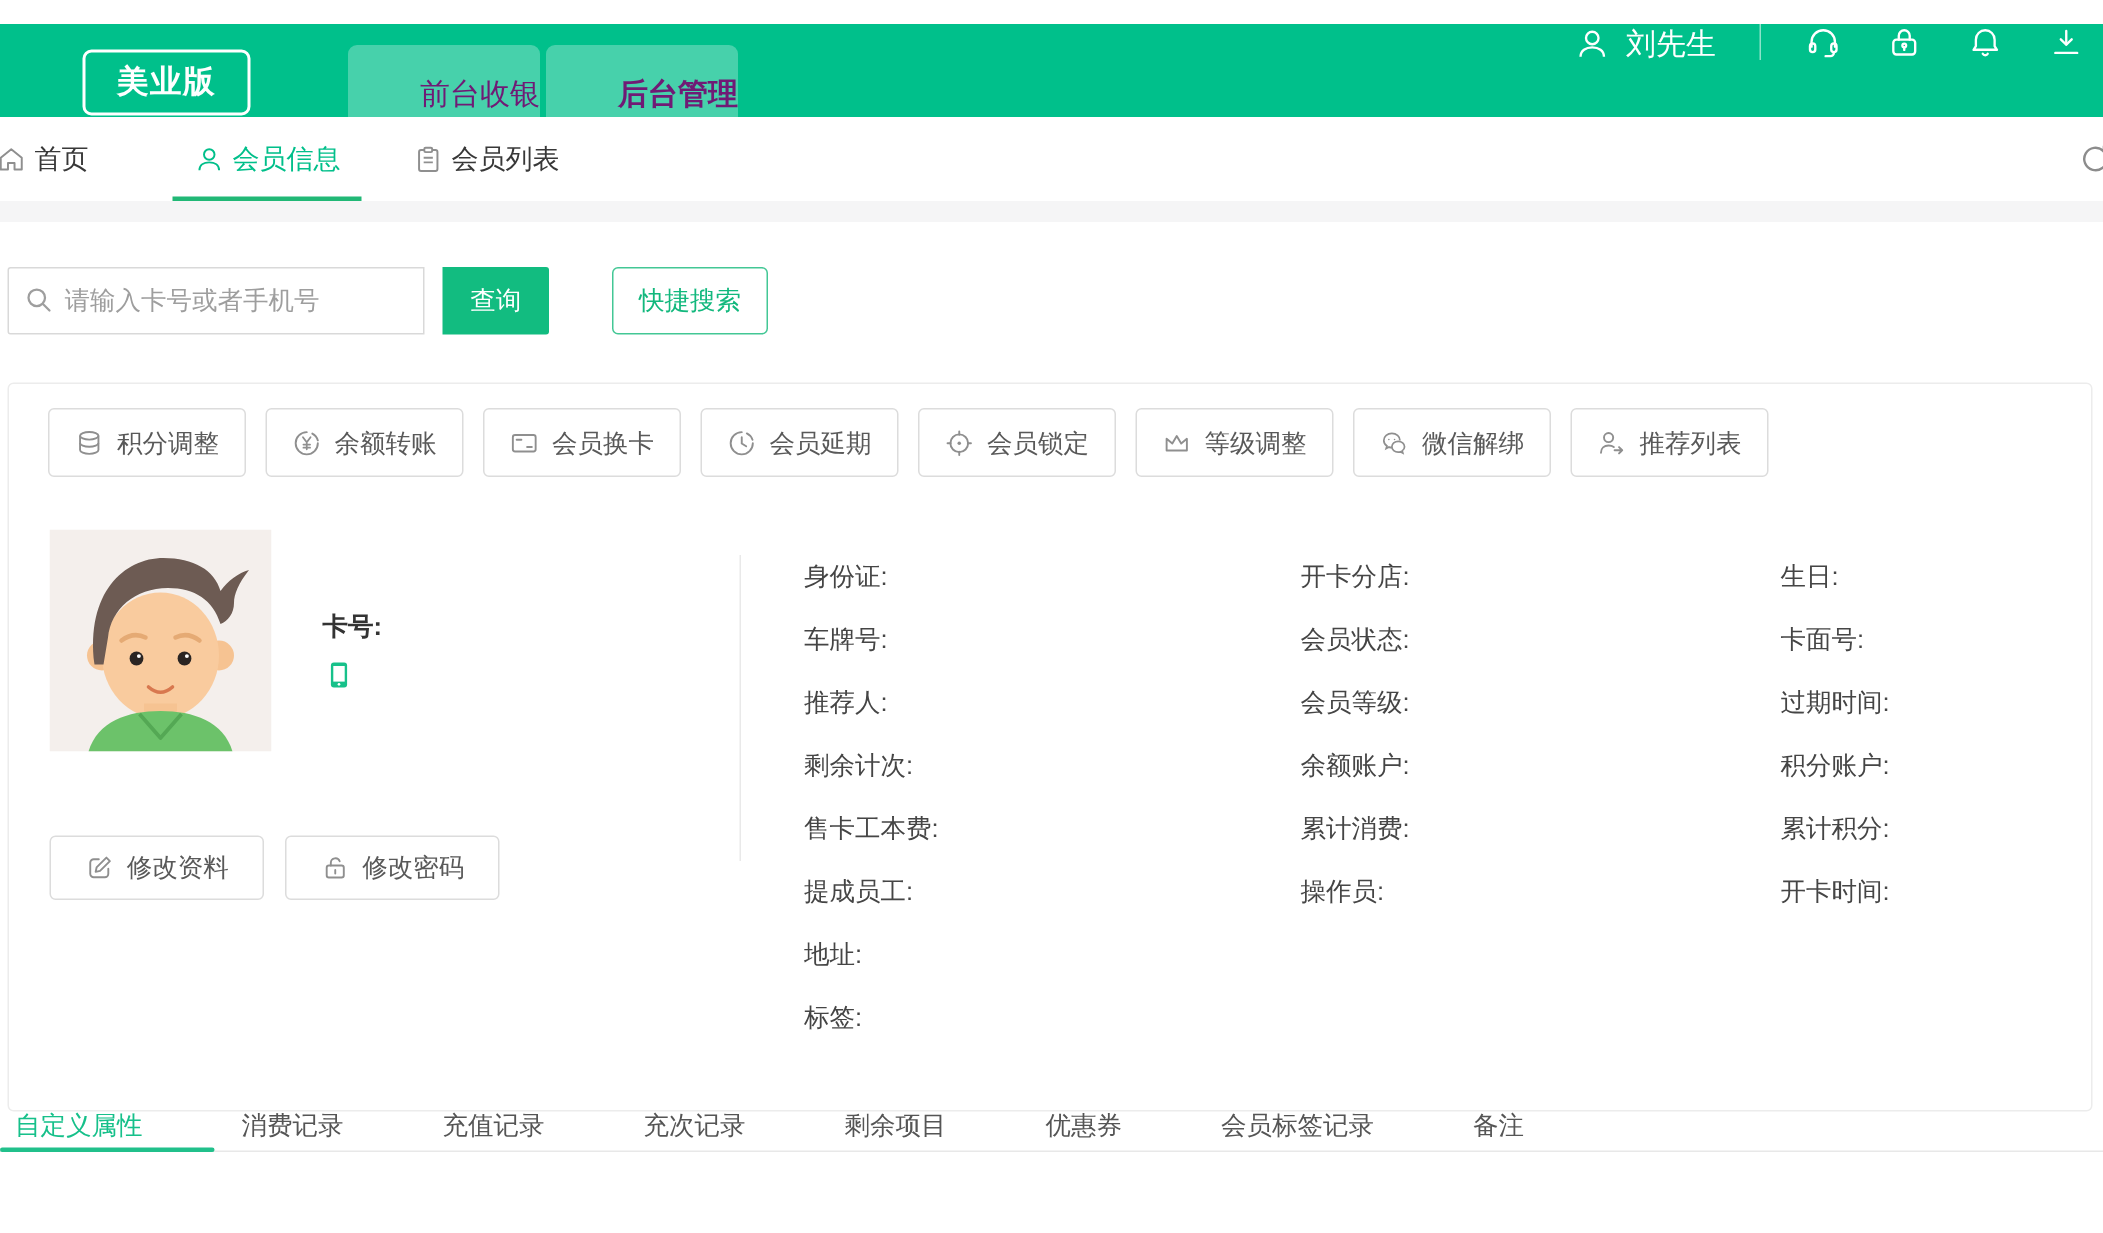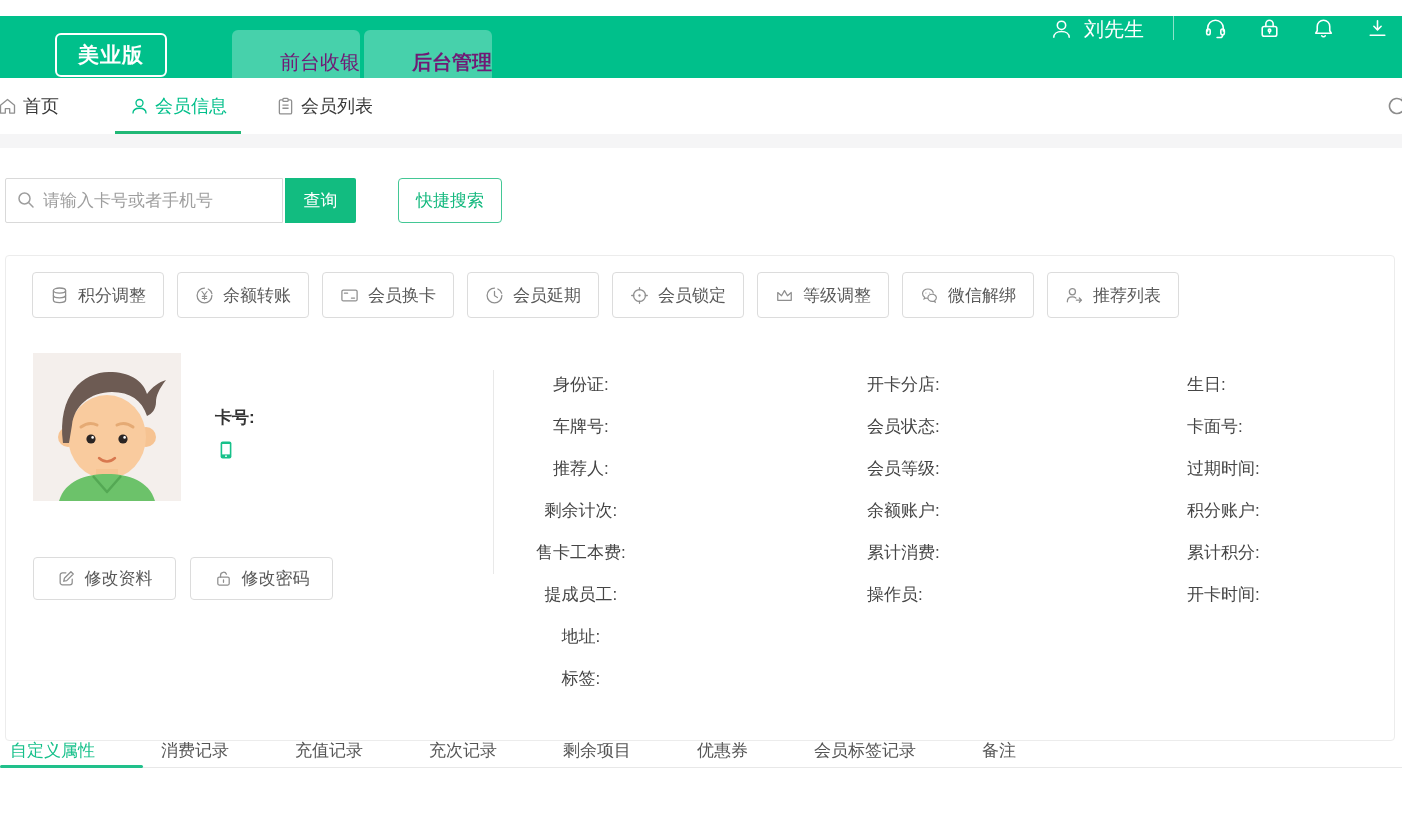--- a/index.html
+++ b/index.html
@@ -32,37 +32,37 @@
   .nav-refresh{position:absolute;right:-7px;top:50%;transform:translateY(-50%);color:#8c8c8c;cursor:pointer;}
   .grayband{position:absolute;top:134px;left:0;right:0;height:14px;background:#f5f5f6;}
 
   
   .search-row{position:absolute;top:178px;left:5px;display:flex;align-items:stretch;height:45px;}
   .search-wrap{position:relative;width:278px;}
   .search-wrap input{box-sizing:border-box;width:278px;height:45px;border:1px solid #d9d9d9;border-radius:2px 0 0 2px;
                      padding:0 10px 0 37px;font-size:17px;color:#333;outline:none;font-family:"Liberation Sans",sans-serif;}
   .search-wrap input::placeholder{color:#9e9e9e;}
   .search-glyph{position:absolute;left:11px;top:12px;color:#9e9e9e;pointer-events:none;}
-  .btn-query{width:71px;margin-left:2px;border:none;background:#12bc80;color:#fff;font-size:17px;
+  .btn-query{width:71px;margin-left:12px;border:none;background:#12bc80;color:#fff;font-size:17px;
              border-radius:0 2px 2px 0;cursor:pointer;font-family:"Liberation Sans",sans-serif;}
   .btn-quick{margin-left:42px;height:45px;padding:0 17px;background:#fff;border:1px solid #43c795;color:#12b87d;
              font-size:17px;border-radius:4px;cursor:pointer;font-family:"Liberation Sans",sans-serif;}
 
   
   .panel{position:absolute;left:5px;top:255px;width:1390px;height:486px;border:1px solid #ececec;border-radius:4px;background:#fff;box-sizing:border-box;}
   .actions{position:absolute;left:26px;top:16px;display:flex;gap:13px;}
   .action-btn{height:46px;padding:0 17px;display:flex;align-items:center;gap:9px;border:1px solid #dcdcdc;
               border-radius:4px;background:#fff;font-size:17px;color:#595959;cursor:pointer;font-family:"Liberation Sans",sans-serif;}
   .action-btn .aicon{color:#8f8f8f;display:flex;align-items:center;}
   .avatar{position:absolute;left:27px;top:97px;width:148px;height:148px;}
   .card-label{position:absolute;left:209px;top:150px;font-size:17px;font-weight:bold;color:#333;}
   .phone-ic{position:absolute;left:210px;top:184px;}
   .divider-v{position:absolute;left:487px;top:114px;width:1px;height:204px;background:#e9e9e9;}
   .fields-col{position:absolute;top:107px;display:flex;flex-direction:column;}
-  .col1{left:530px;align-items:center;} .col2{left:861px;} .col3{left:1181px;}
+  .col1{left:530px;} .col2{left:861px;} .col3{left:1181px;}
   .field{height:42px;display:flex;align-items:center;font-size:17px;color:#454545;}
   .profile-btns{position:absolute;left:27px;top:301px;display:flex;gap:14px;}
   .profile-btn{width:143px;height:43px;display:flex;align-items:center;justify-content:center;gap:9px;border:1px solid #dcdcdc;
                border-radius:4px;background:#fff;font-size:17px;color:#595959;cursor:pointer;font-family:"Liberation Sans",sans-serif;}
   .profile-btn .aicon{color:#8f8f8f;display:flex;align-items:center;}
 
   
   .bottom-tabs{position:absolute;left:0;right:0;top:733px;height:34px;border-bottom:1px solid #e8e8e8;display:flex;}
   .btab{margin-right:46px;padding:0 10px;font-size:17px;color:#555;display:flex;align-items:center;position:relative;cursor:pointer;white-space:nowrap;}
   .btab.active{color:#16c08a;}

